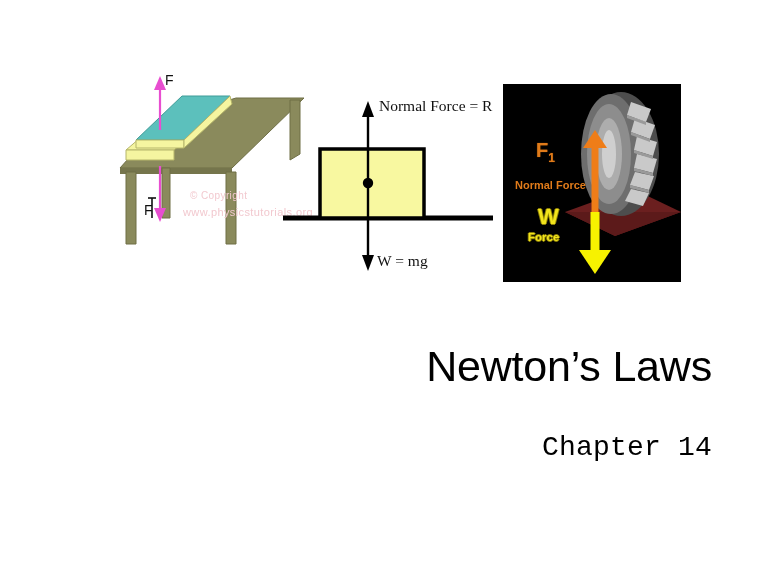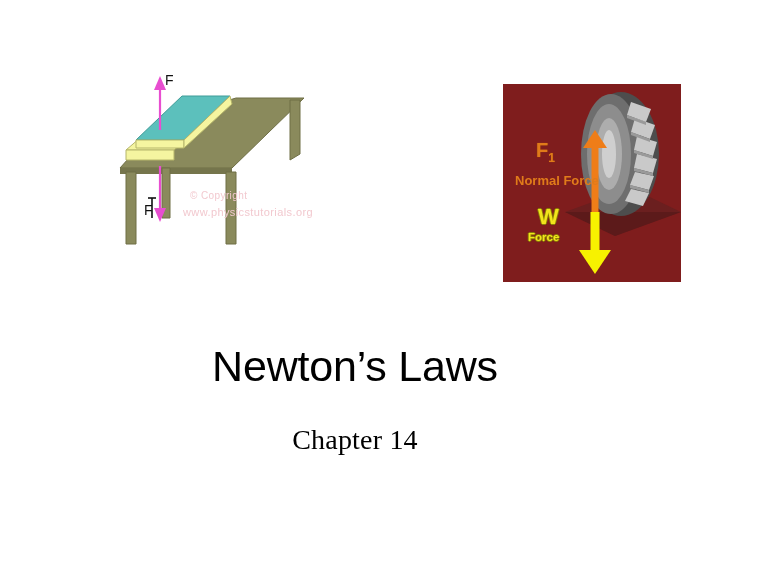--- a/index.html
+++ b/index.html
@@ -61,57 +61,57 @@
   #lbl-normal { left: 96px; top: 5px;   font-size: 15.5px; }
   #lbl-weight { left: 94px; top: 160px; font-size: 15.5px; }
 
   
   #fig-tire {
     position: absolute;
     left: 503px;
     top: 84px;
     width: 178px;
     height: 198px;
-    background: #7f1d1d;
+    background: #000000;
   }
   #fig-tire svg { display: block; }
   .tire-lbl {
     position: absolute;
     font-family: "Liberation Sans", sans-serif;
     font-weight: bold;
     white-space: nowrap;
     line-height: 1;
   }
   #tire-f1      { left: 33px; top: 56px;  font-size: 20px; color: #e07b1a;
                   text-shadow: 0 0 1px #b35c0a; }
   #tire-f1 sub  { font-size: 12px; }
-  #tire-nf      { left: 12px; top: 90px;  font-size: 13px; color: #e07b1a; }
+  #tire-nf      { left: 12px; top: 96px;  font-size: 11px; color: #e07b1a; }
   #tire-w       { left: 35px; top: 122px; font-size: 22px; color: #f2e41c;
                   text-shadow: -1px 0 #8a7d06, 1px 0 #8a7d06, 0 -1px #8a7d06, 0 1px #8a7d06; }
   #tire-wt      { left: 25px; top: 148px; font-size: 11.5px; color: #f2e41c;
                   text-shadow: -1px 0 #8a7d06, 1px 0 #8a7d06, 0 -1px #8a7d06, 0 1px #8a7d06; }
 
   
   #title-block {
     position: absolute;
-    left: 7px;
+    left: 16px;
     top: 340px;
     width: 696px;
-    text-align: center;
+    text-align: right;
   }
   .title-line {
     font-family: "Liberation Sans", sans-serif;
     font-size: 43px;
     color: #000;
     line-height: 1.22;
     letter-spacing: -0.2px;
   }
   #subtitle {
-    margin-top: 32px;
-    font-family: Liberation Serif, serif;
+    margin-top: 40px;
+    font-family: Liberation Mono, monospace;
     font-size: 28px;
     color: #000;
     letter-spacing: 0.2px;
   }
 </style>
 </head>
 <body>
 
 <div id="slide">
 
@@ -146,20 +146,39 @@
       <line x1="40" y1="130" x2="48" y2="130" stroke="#111" stroke-width="1.6"></line>
     </svg>
 
     <span class="f-label-1" id="f-top">F</span>
     <span class="f-label-1" id="f-bot">F</span>
 
     <span class="wm-text" id="wm-copy">© Copyright</span>
     <span class="wm-text" id="wm-url">www.physicstutorials.org</span>
   </div>
 
+  <div id="fig-block">
+    <svg width="225" height="192" viewBox="0 0 225 192">
+
+      <line x1="0" y1="126" x2="210" y2="126" stroke="#000" stroke-width="5"></line>
+
+      <rect x="37" y="57" width="104" height="69" fill="#f8f8a0" stroke="#000" stroke-width="3.5"></rect>
+
+      <line x1="85" y1="124" x2="85" y2="20" stroke="#000" stroke-width="2.4"></line>
+      <polygon points="85,9 79,25 91,25" fill="#000"></polygon>
+
+      <line x1="85" y1="124" x2="85" y2="168" stroke="#000" stroke-width="2.4"></line>
+      <polygon points="85,179 79,163 91,163" fill="#000"></polygon>
+
+      <circle cx="85" cy="91" r="5.2" fill="#000"></circle>
+    </svg>
+
+    <span class="blk-label" id="lbl-normal">Normal Force = R</span>
+    <span class="blk-label" id="lbl-weight">W = mg</span>
+  </div>
 
   <div id="fig-tire">
     <svg width="178" height="198" viewBox="0 0 178 198">
 
       <polygon points="62,128 128,104 178,128 112,152" fill="#6b1f1f"></polygon>
       <polygon points="62,128 112,152 178,128 178,128" fill="#5c1a1a"></polygon>
 
       <ellipse cx="118" cy="70" rx="38" ry="62" fill="#4d4d4d"></ellipse>
       <ellipse cx="108" cy="70" rx="30" ry="60" fill="#6e6e6e"></ellipse>
       <ellipse cx="106" cy="70" rx="22" ry="50" fill="#8d8d8d"></ellipse>

